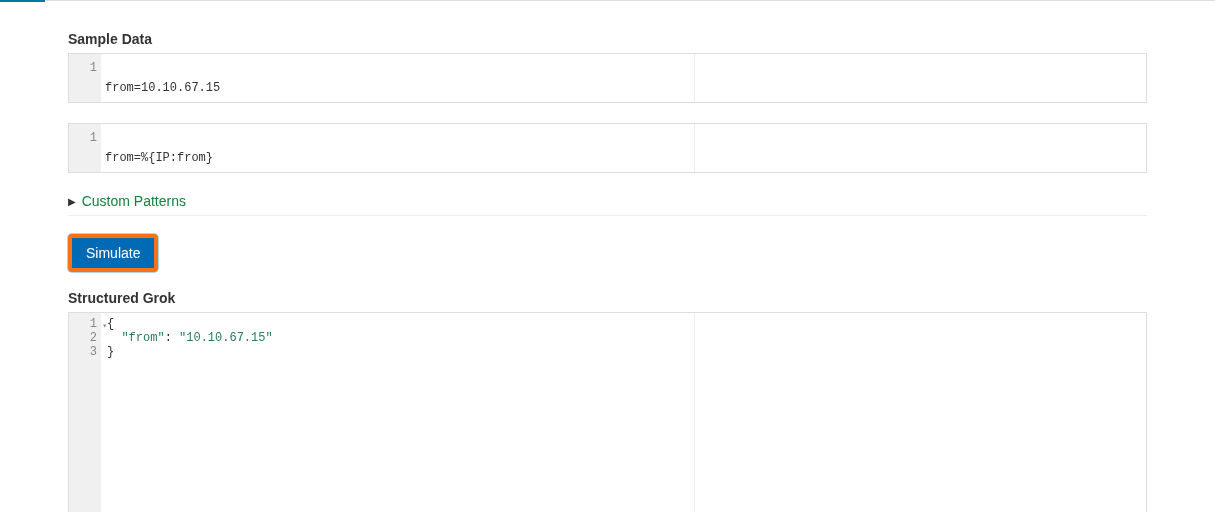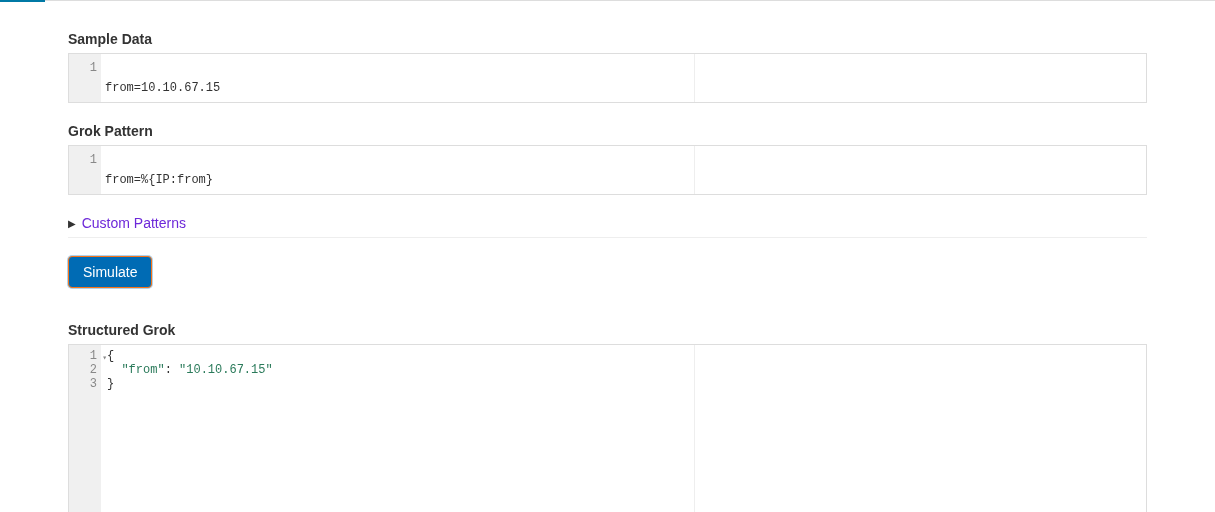--- a/index.html
+++ b/index.html
@@ -89,33 +89,33 @@
       border-bottom: 1px solid #eee;
       width: 100%;
       gap: 6px;
     }
     .expand-caret {
       font-size: 10px;
       color: #333;
     }
     .expand-label {
       font-size: 14px;
-      color: #6d28d9;
+      color: #15803d;
       text-align: center;
     }
     .sim-button {
       background: #006bb4;
       color: #fff;
-      border: 1px solid #f97316;
+      border: 4px solid #f97316;
       padding: 7px 14px;
       font-size: 14px;
       border-radius: 4px;
       cursor: pointer;
       box-shadow: 0 0 0 1px rgba(0,107,180,0.3);
-      margin-bottom: 34px;
+      margin-bottom: 18px;
       display: inline-block;
     }
     .output-box {
       border: 1px solid #ddd;
       background: #fff;
       position: relative;
       min-height: 215px;
       display: flex;
     }
     .output-gutter {
@@ -172,21 +172,20 @@
   <div class="editor-box">
     <div class="editor-row">
       <div class="gutter">
         <span class="ln">1</span>
       </div>
       <div class="code-content">from=10.10.67.15</div>
     </div>
     <div class="editor-split"></div>
   </div>
 
-  <div class="section-label">Grok Pattern</div>
   <div class="editor-box">
     <div class="editor-row">
       <div class="gutter">
         <span class="ln">1</span>
       </div>
       <div class="code-content">from=%{IP:from}</div>
     </div>
     <div class="editor-split"></div>
   </div>
 

